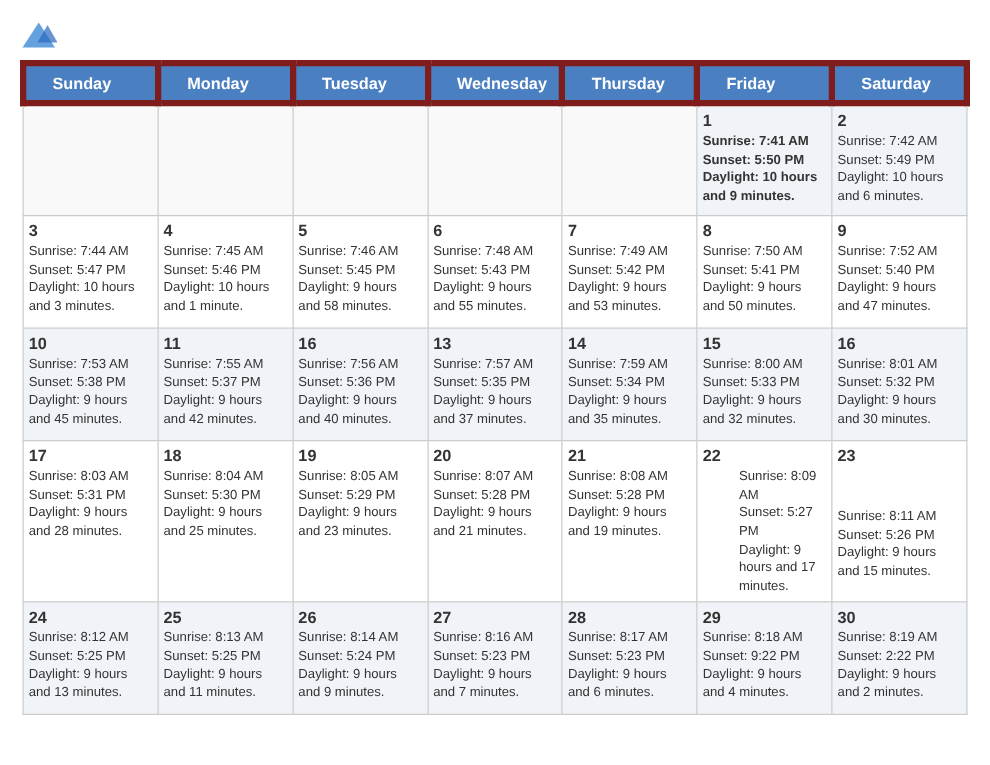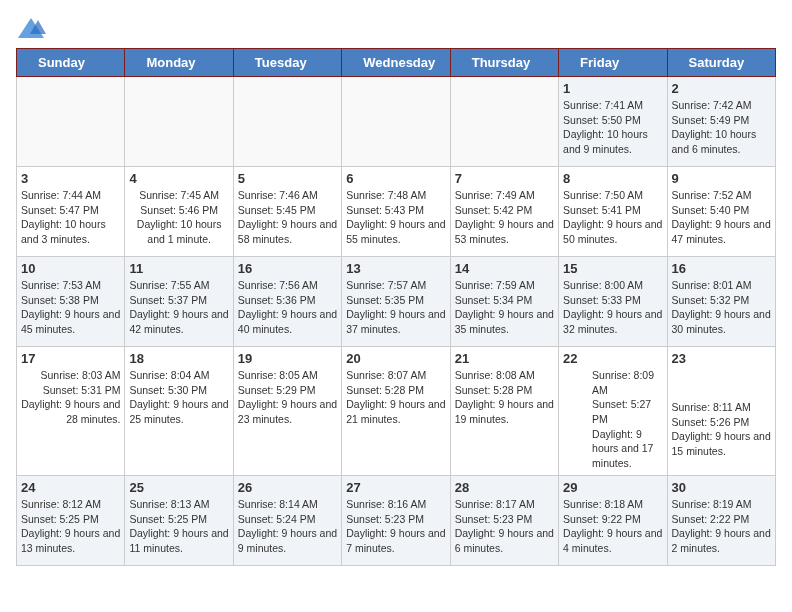--- a/index.html
+++ b/index.html
@@ -51,21 +51,21 @@
       width: 100%;
       border-collapse: collapse;
       table-layout: fixed;
     }
     th {
       background-color: #4a7fc1;
       color: #fff;
       font-size: 13px;
       padding: 6px 21px;
       text-align: left;
-      border: 1px solid #7f1d1d;
+      border: 5px solid #7f1d1d;
     }
     td {
       border: 1px solid #ccc;
       vertical-align: top;
       padding: 4px;
       min-height: 80px;
       height: 90px;
       font-size: 11px;
       color: #333;
       background: #fff;
@@ -122,41 +122,41 @@
   </thead>
   <tbody id="calendar-body">
   <tr>
         <td class="empty"></td>
         <td class="empty"></td>
         <td class="empty"></td>
         <td class="empty"></td>
         <td class="empty"></td>
         <td class="shaded">
           <span class="day-number">1</span>
-          <div class="day-info" style="white-space: pre-line;">Sunrise: 7:41 AM
+          <div class="day-info" style="white-space: pre-line; font-weight: bold;">Sunrise: 7:41 AM
 Sunset: 5:50 PM
 Daylight: 10 hours and 9 minutes.</div>
         </td>
         <td class="shaded">
           <span class="day-number">2</span>
           <div class="day-info" style="white-space: pre-line;">Sunrise: 7:42 AM
 Sunset: 5:49 PM
 Daylight: 10 hours and 6 minutes.</div>
         </td>
       </tr>
       <tr>
         <td>
           <span class="day-number">3</span>
           <div class="day-info" style="white-space: pre-line;">Sunrise: 7:44 AM
 Sunset: 5:47 PM
 Daylight: 10 hours and 3 minutes.</div>
         </td>
         <td>
           <span class="day-number">4</span>
-          <div class="day-info" style="white-space: pre-line; text-align: center;">Sunrise: 7:45 AM
+          <div class="day-info" style="white-space: pre-line;">Sunrise: 7:45 AM
 Sunset: 5:46 PM
 Daylight: 10 hours and 1 minute.</div>
         </td>
         <td>
           <span class="day-number">5</span>
           <div class="day-info" style="white-space: pre-line;">Sunrise: 7:46 AM
 Sunset: 5:45 PM
 Daylight: 9 hours and 58 minutes.</div>
         </td>
         <td>
@@ -224,21 +224,21 @@
         <td class="shaded">
           <span class="day-number">16</span>
           <div class="day-info" style="white-space: pre-line;">Sunrise: 8:01 AM
 Sunset: 5:32 PM
 Daylight: 9 hours and 30 minutes.</div>
         </td>
       </tr>
       <tr>
         <td>
           <span class="day-number">17</span>
-          <div class="day-info" style="white-space: pre-line; text-align: right;">Sunrise: 8:03 AM
+          <div class="day-info" style="white-space: pre-line;">Sunrise: 8:03 AM
 Sunset: 5:31 PM
 Daylight: 9 hours and 28 minutes.</div>
         </td>
         <td>
           <span class="day-number">18</span>
           <div class="day-info" style="white-space: pre-line;">Sunrise: 8:04 AM
 Sunset: 5:30 PM
 Daylight: 9 hours and 25 minutes.</div>
         </td>
         <td>

